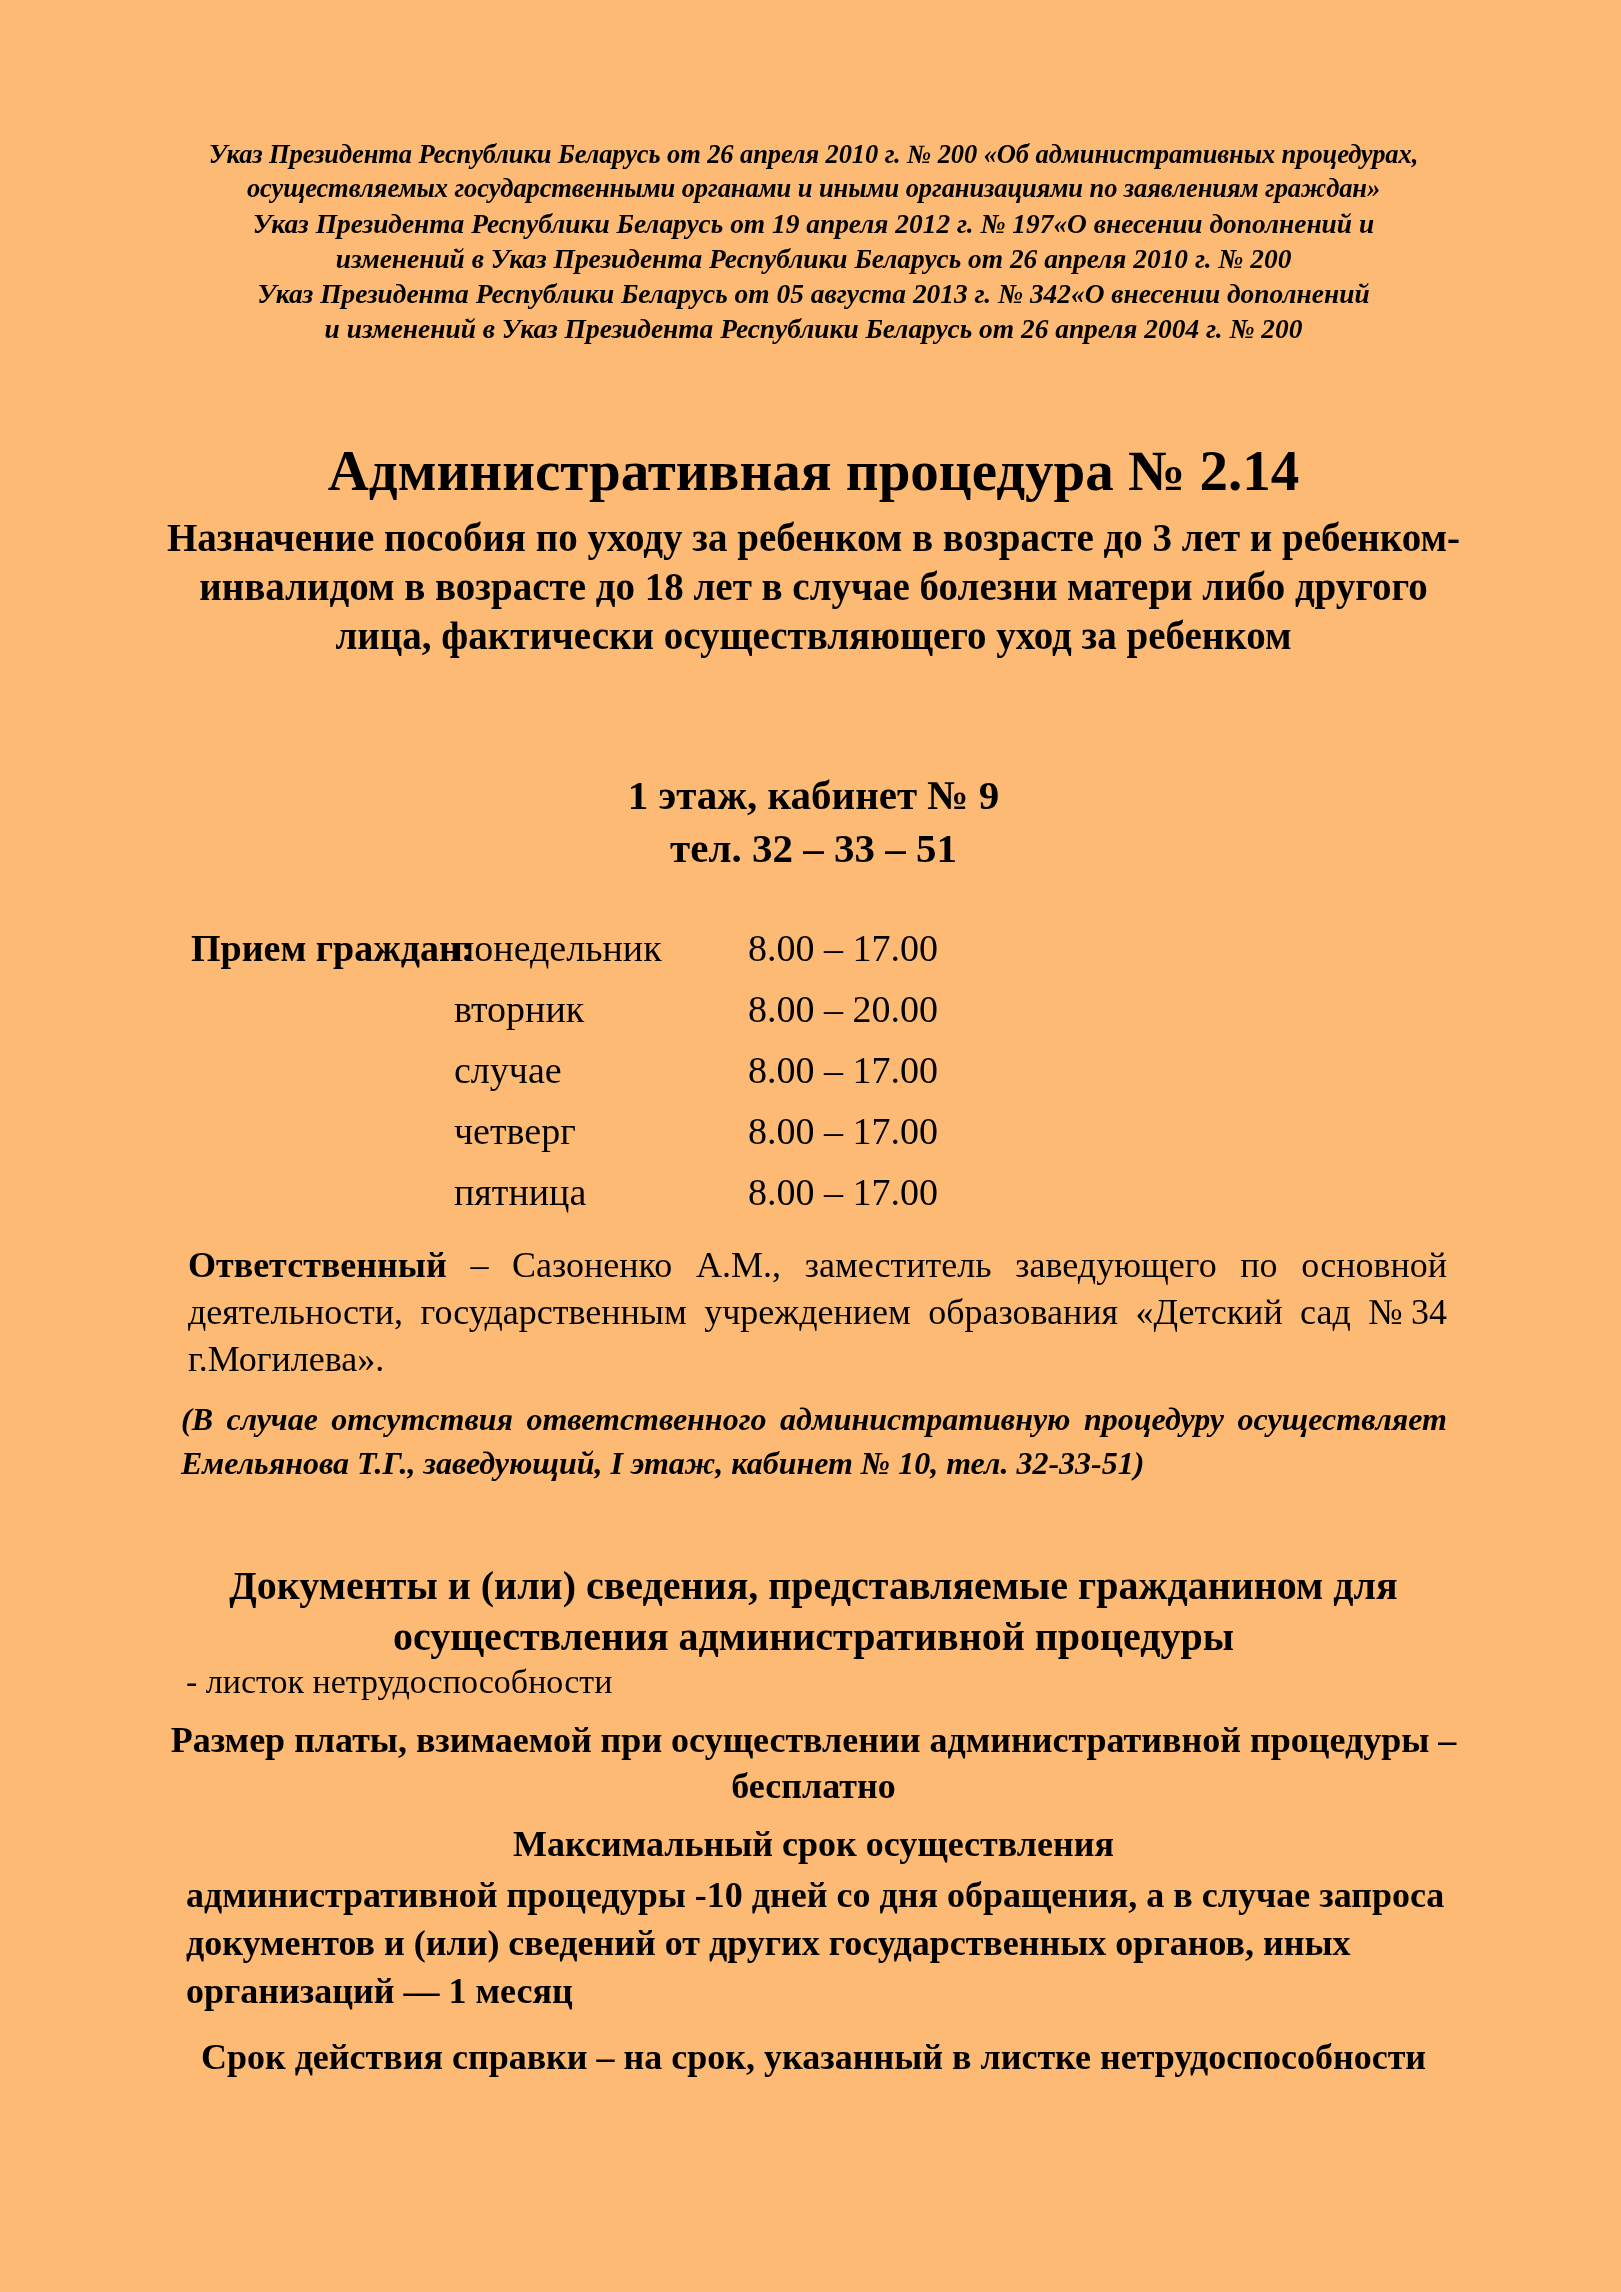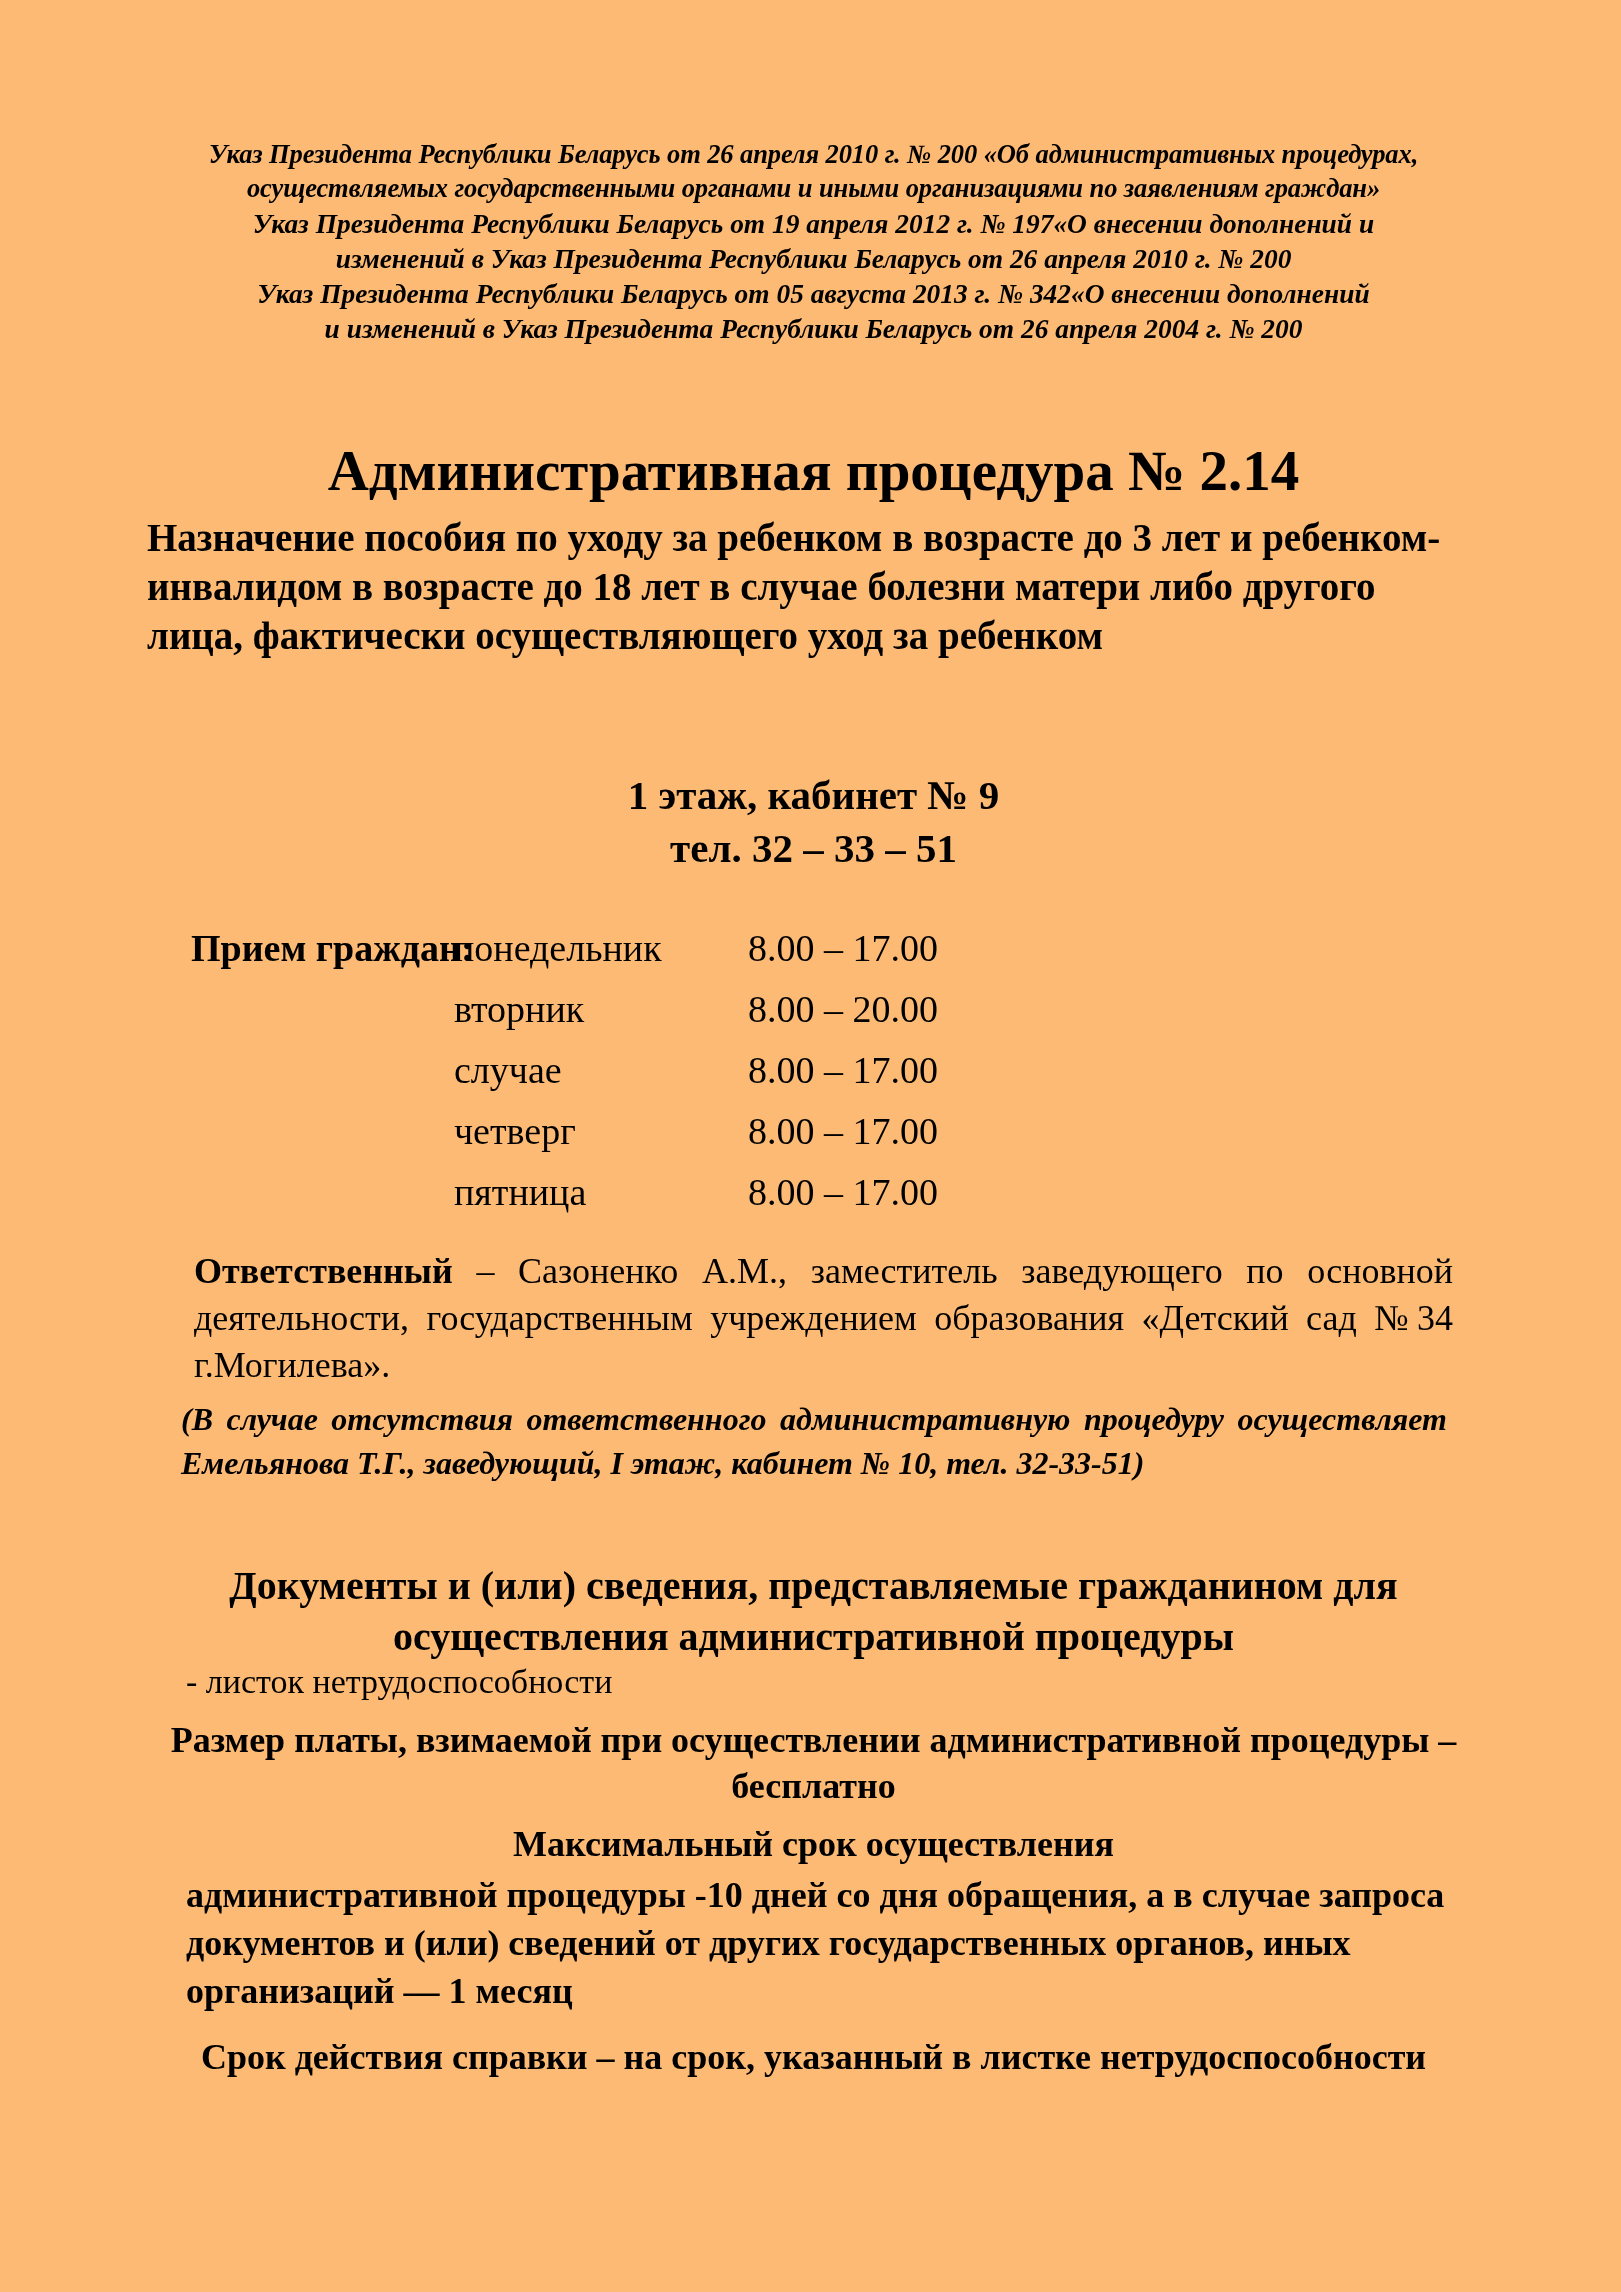--- a/index.html
+++ b/index.html
@@ -62,20 +62,21 @@
     font-weight: bold;
     font-size: 57px;
     line-height: 1.05;
     margin: 0;
   }
   .proc-subtitle {
     position: absolute;
     left: 147px;
     top: 513px;
     width: 1333px;
+    text-align: center;
     font-weight: bold;
     font-size: 39px;
     line-height: 1.26;
     margin: 0;
   }
 
   
   .location-block {
     position: absolute;
     left: 147px;
@@ -120,21 +121,21 @@
   
   .responsible {
     position: absolute;
     left: 186px;
     top: 1240px;
     width: 1259px;
     font-size: 36px;
     line-height: 1.30;
     text-align: justify;
     text-align-last: left;
-    margin: 8px;
+    margin: 2px;
   }
   .responsible b { font-weight: bold; }
 
   .substitute {
     position: absolute;
     left: 181px;
     top: 1397px;
     width: 1266px;
     font-size: 32px;
     font-style: italic;

